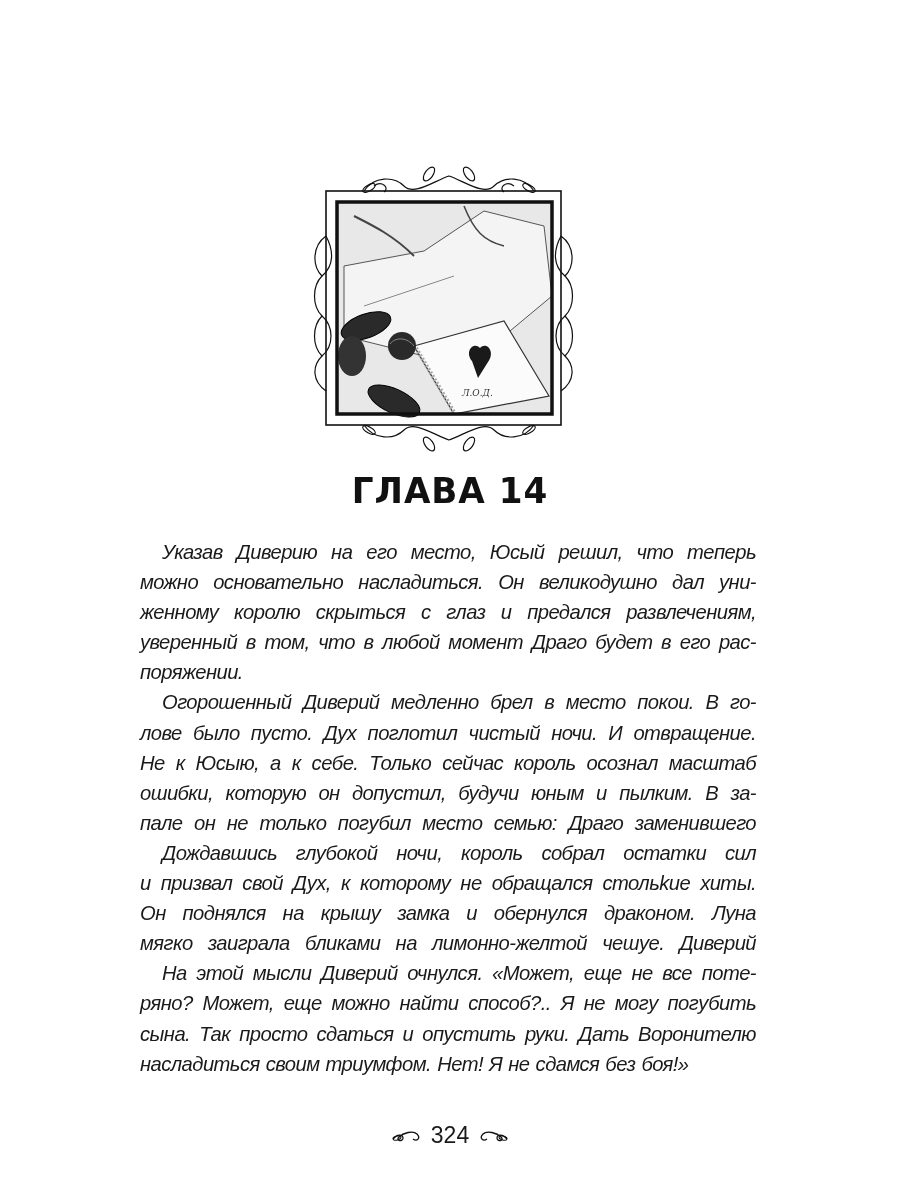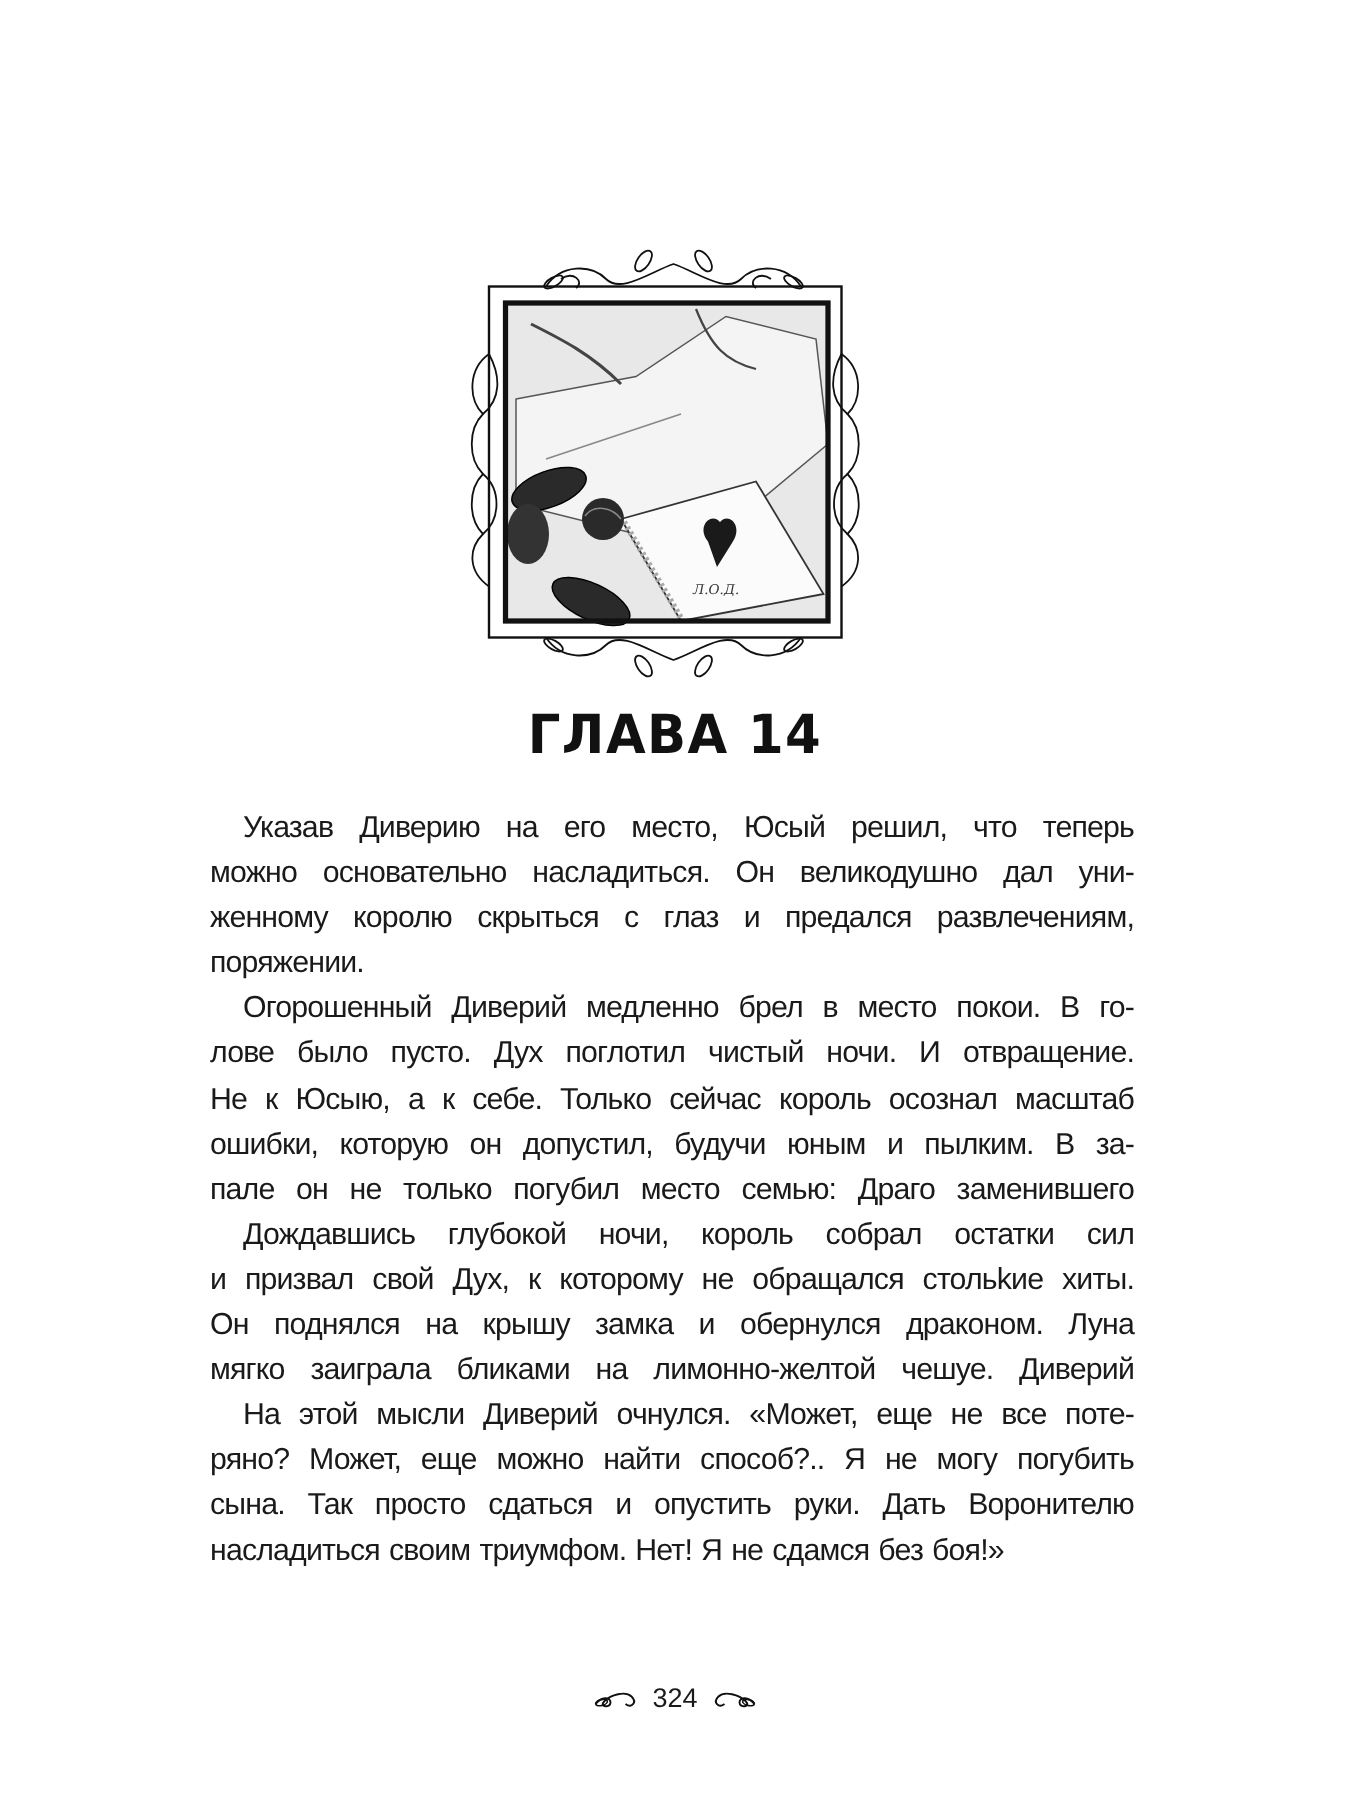--- a/index.html
+++ b/index.html
@@ -16,26 +16,26 @@
     font-family: "DejaVu Sans", sans-serif; font-weight: 900; font-size: 36px;
     letter-spacing: 1px; color: #111; transform: scaleX(0.95);
   }
   .body-text {
     position: absolute; left: 140px; top: 537px; width: 616px;
   }
   .para {
     margin: 0; font-size: 20.2px; line-height: 30.1px; text-align: justify;
     text-align-last: left; letter-spacing: -0.55px; word-spacing: 1px;
   }
-  .line { display: block; text-align: justify; text-align-last: justify; white-space: nowrap; }
+  .line { display: block; text-align: justify; text-align-last: justify; white-space: nowrap; font-style: italic; }
   .line.last { text-align-last: left; }
   .line.indent { padding-left: 22px; }
   .footer {
     position: absolute; top: 1122px; left: 0; width: 900px; text-align: center;
-    font-size: 18px; display: flex; justify-content: center; align-items: center; gap: 6px;
+    font-size: 23px; display: flex; justify-content: center; align-items: center; gap: 6px;
   }
   .footer svg { display: block; }
 </style>
 </head>
 <body>
 
 <div class="illustration">
   <svg width="290" height="300" viewBox="0 0 290 300">
 
     <rect x="33" y="46" width="215" height="212" fill="#e8e8e8"></rect>
@@ -86,20 +86,21 @@
   </svg>
 </div>
 
 <div class="chapter-title">ГЛАВА 14</div>
 
 <div class="body-text">
   <p class="para">
     <span class="line indent">Указав Диверию на его место, Юсый решил, что теперь</span>
     <span class="line">можно основательно насладиться. Он великодушно дал уни-</span>
     <span class="line">женному королю скрыться с глаз и предался развлечениям,</span>
+    <span class="line">уверенный в том, что в любой момент Драго будет в его рас-</span>
     <span class="line last">поряжении.</span>
   </p>
   <p class="para">
     <span class="line indent">Огорошенный Диверий медленно брел в место покои. В го-</span>
     <span class="line">лове было пусто. Дух поглотил чистый ночи. И отвращение.</span>
     <span class="line">Не к Юсыю, а к себе. Только сейчас король осознал масштаб</span>
     <span class="line">ошибки, которую он допустил, будучи юным и пылким. В за-</span>
     <span class="line">пале он не только погубил место семью: Драго заменившего</span>
   </p>
   <p class="para">

